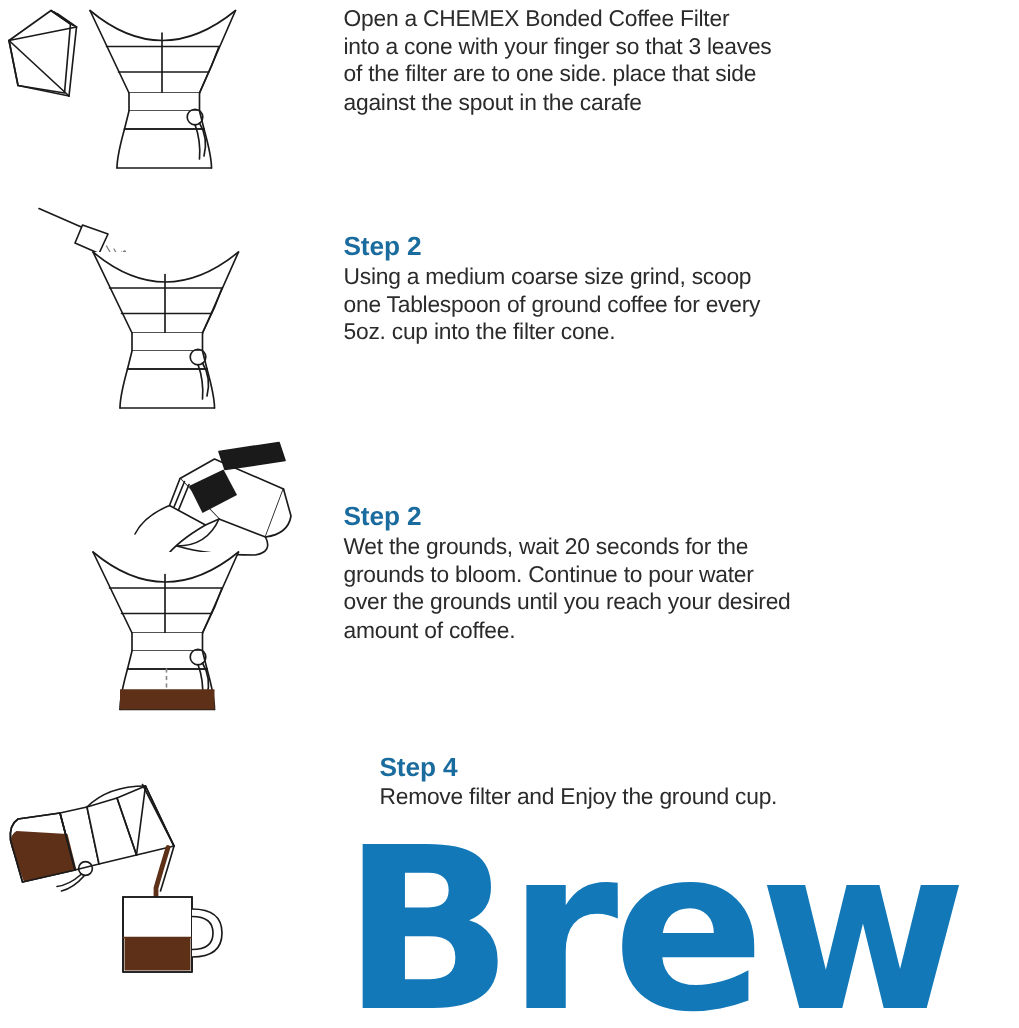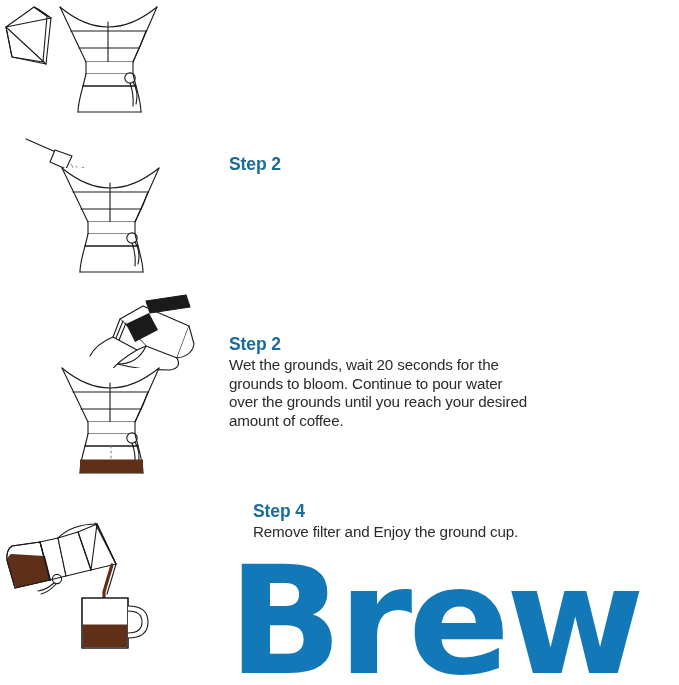--- a/index.html
+++ b/index.html
@@ -241,24 +241,31 @@
         <path d="M82 100 L128 100"></path>
         <path d="M82 127 L128 127" stroke="#5e3018"></path>
 
         <path d="M128 108 Q148 108 148 124 Q148 140 128 140" fill="#fff"></path>
         <path d="M128 113 Q142 113 142 124 Q142 135 128 135" fill="#fff"></path>
       </g>
     </svg>
   </div>
 
   <div class="step-block" style="top:4px;">
+    <div class="step-body">Open a CHEMEX Bonded Coffee Filter
+into a cone with your finger so that 3 leaves
+of the filter are to one side. place that side
+against the spout in the carafe</div>
   </div>
 
   <div class="step-block" style="top:154px;">
     <div class="step-title">Step 2</div>
+    <div class="step-body">Using a medium coarse size grind, scoop
+one Tablespoon of ground coffee for every
+5oz. cup into the filter cone.</div>
   </div>
 
   <div class="step-block" style="top:334px;">
     <div class="step-title">Step 2</div>
     <div class="step-body">Wet the grounds, wait 20 seconds for the
 grounds to bloom. Continue to pour water
 over the grounds until you reach your desired
 amount of coffee.</div>
   </div>
 

